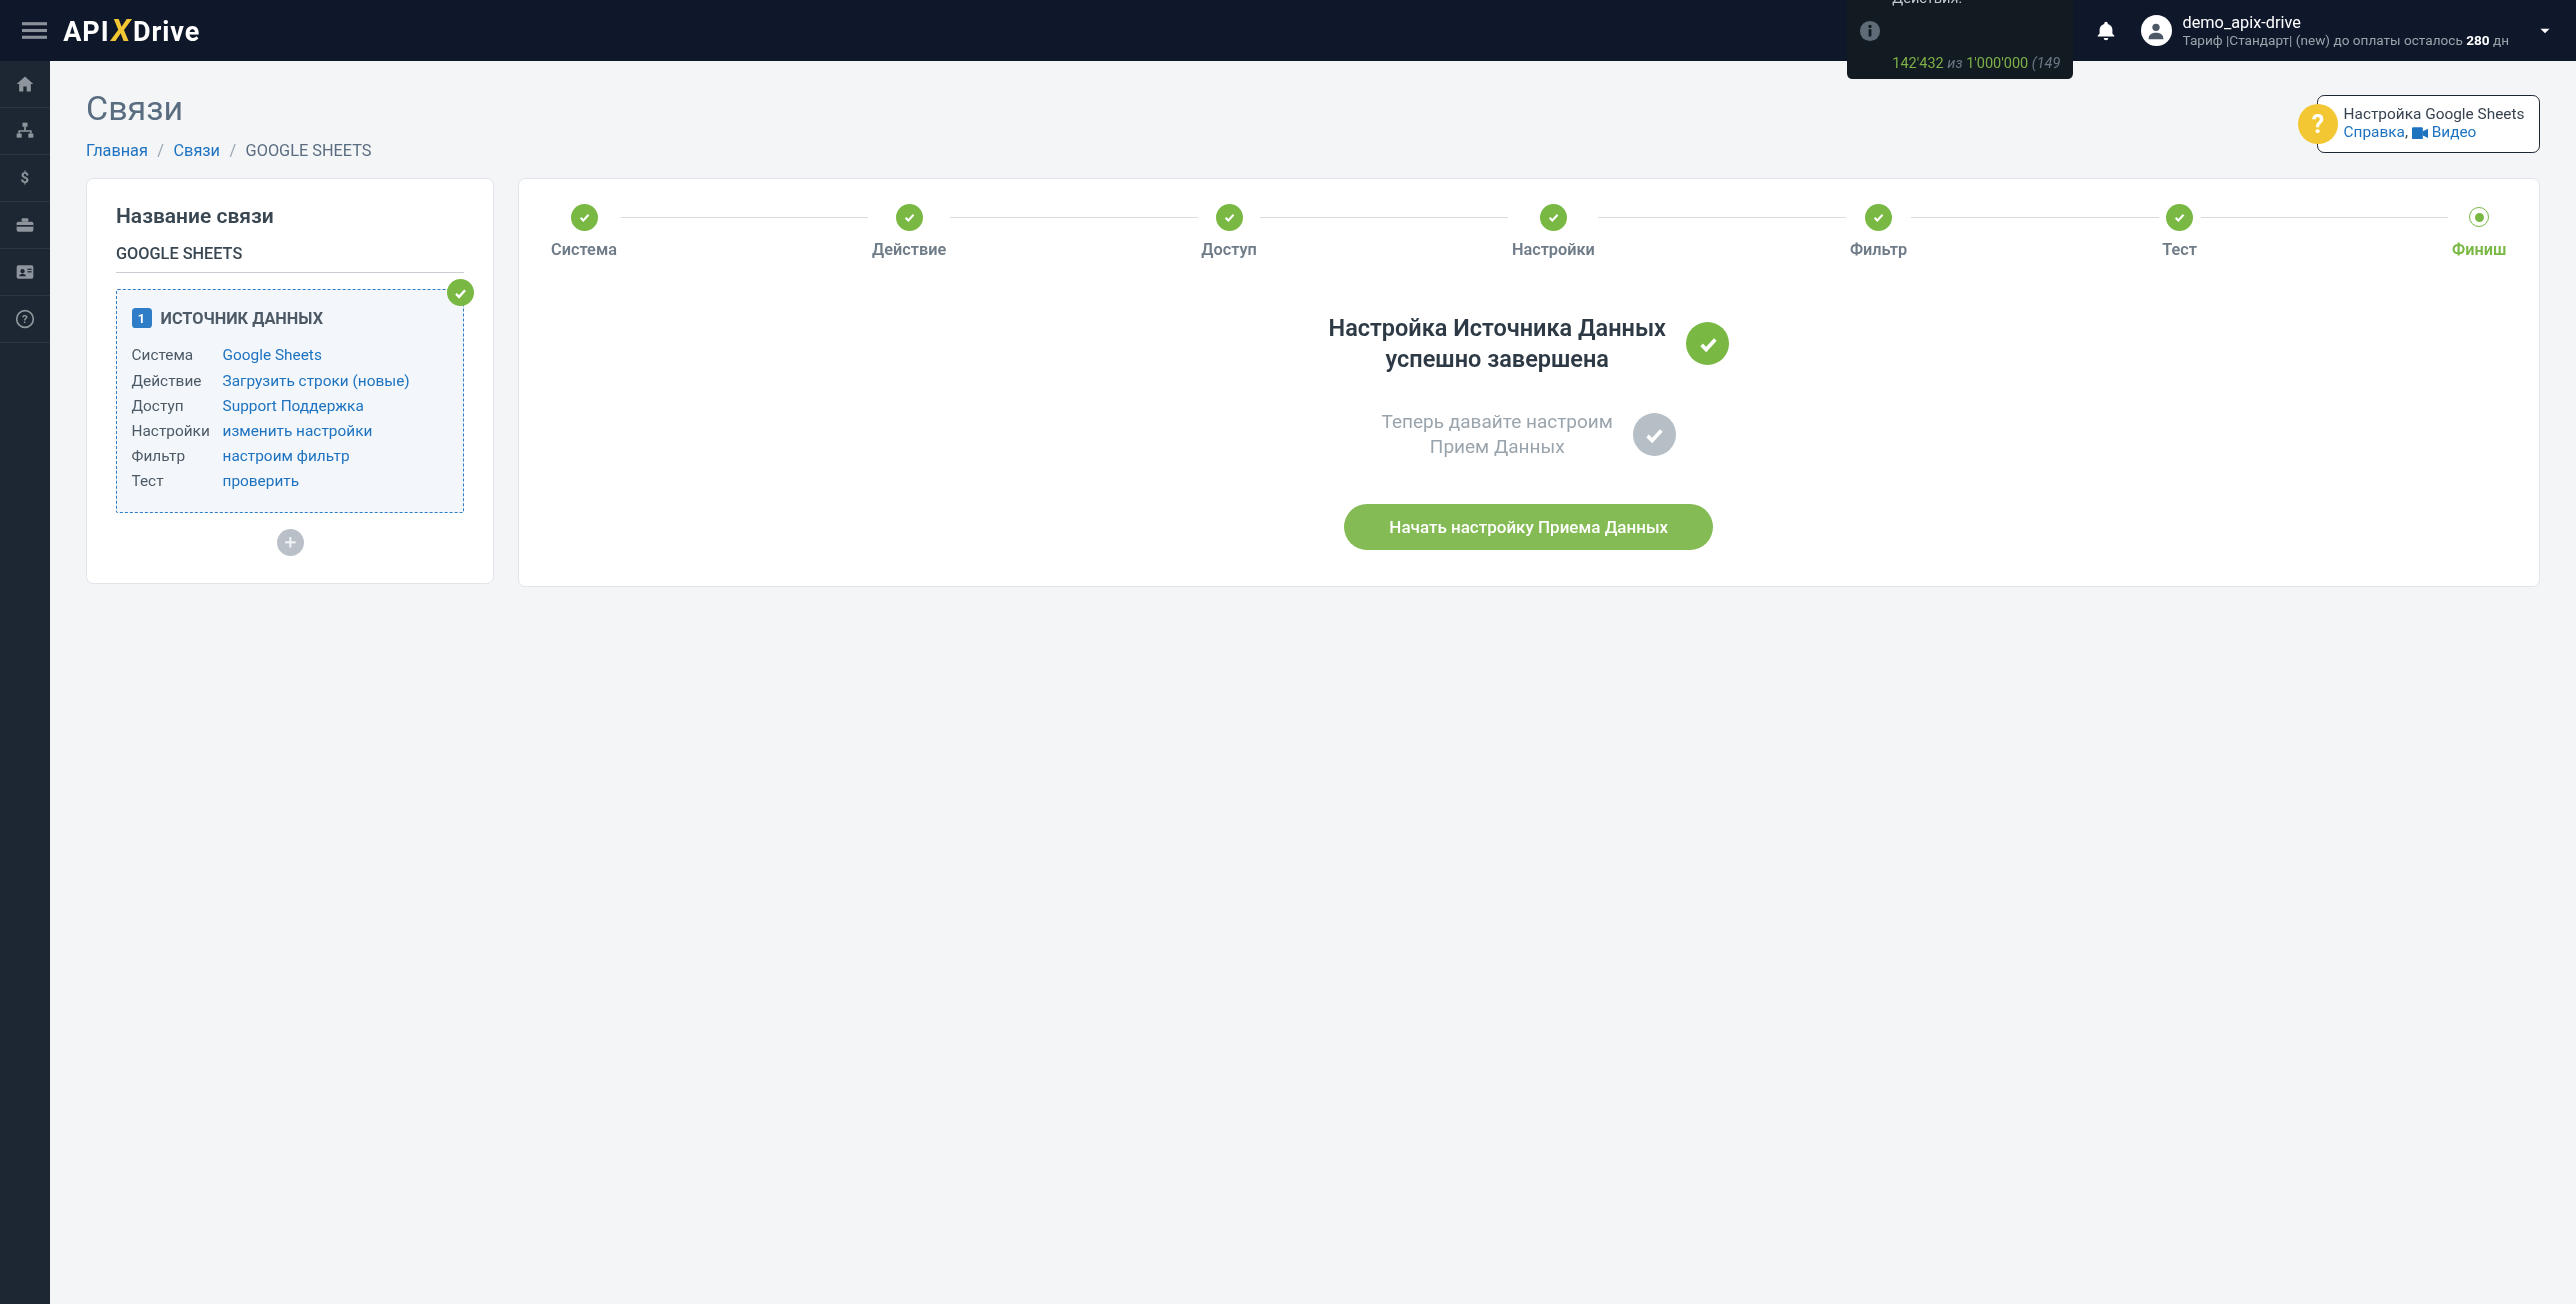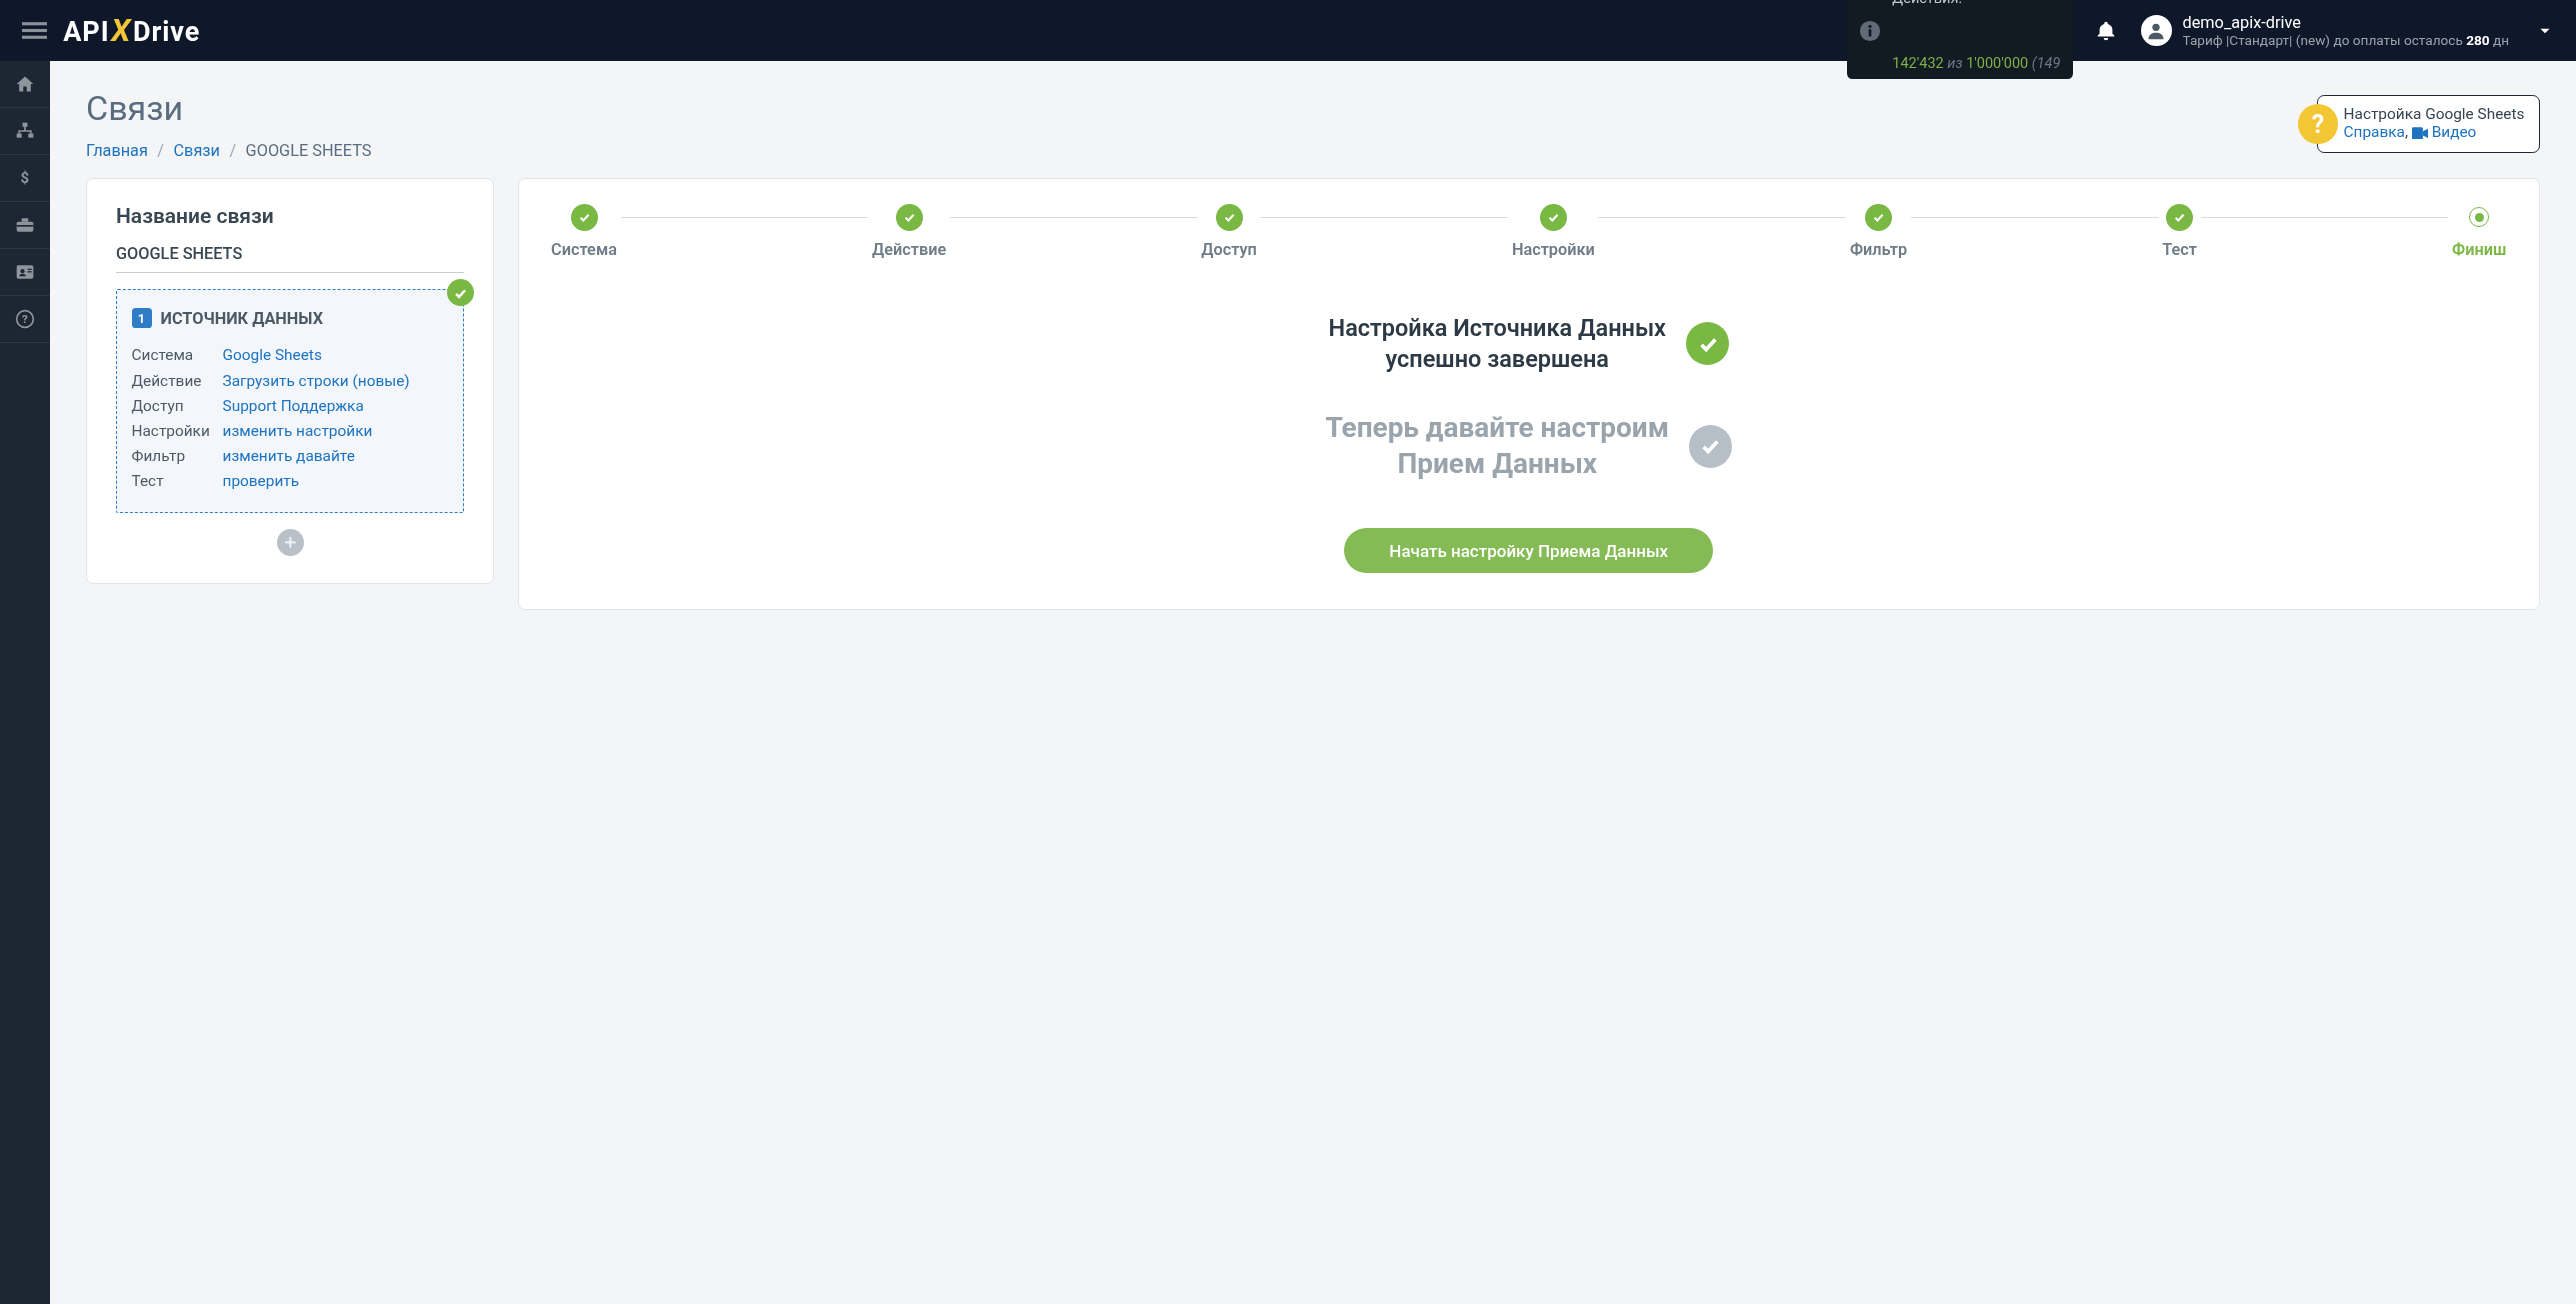--- a/index.html
+++ b/index.html
@@ -65,21 +65,21 @@
 .step .dot { width: 27px; height: 27px; border-radius: 50%; background: #78b843; color: #fff; display: flex; align-items: center; justify-content: center; margin-bottom: 9px; position: relative; z-index: 1; }
 .step.active .dot { width: 20px; height: 20px; margin-top: 3.6px; margin-bottom: 12.7px; background: #fff; border: 1.8px solid #78b843; position: relative; }
 .step.active .dot::after { content: ""; width: 9px; height: 9px; background: #78b843; border-radius: 50%; }
 .step .lbl { font-size: 16.3px; font-weight: 600; color: #6f7c88; }
 .step.active .lbl { color: #78b843; }
 
 .status-block { margin: 45px auto 27px; max-width: 580px; }
 .status-row { display: flex; align-items: center; justify-content: center; gap: 20px; margin-bottom: 36px; }
 .status-row .txt { font-size: 23.5px; font-weight: 600; text-align: center; line-height: 1.3; }
 .status-row.done .txt { color: #2d3a45; }
-.status-row.pending .txt { color: #9aa4ad; font-weight: 700; font-size: 28px; }
+.status-row.pending .txt { color: #9aa4ad; font-weight: 400; font-size: 19px; }
 .status-row .circle { width: 43px; height: 43px; border-radius: 50%; display: flex; align-items: center; justify-content: center; color: #fff; flex-shrink: 0; }
 .status-row.done .circle { background: #78b843; }
 .status-row.pending .circle { background: #b6bec6; }
 
 .cta-btn { display: block; margin: 45px auto 0; background: #84bb55; color: #fff; border: none; border-radius: 25px; padding: 12.7px 45px; font-size: 17px; font-weight: 500; cursor: pointer; }
 
 svg { display: block; }
 </style>
 </head>
 <body>
@@ -234,21 +234,21 @@
           <tr>
                 <td>Доступ</td>
                 <td><a href="#">Support Поддержка</a></td>
               </tr>
           <tr>
                 <td>Настройки</td>
                 <td><a href="#">изменить настройки</a></td>
               </tr>
           <tr>
                 <td>Фильтр</td>
-                <td><a href="#">изменить давайте</a></td>
+                <td><a href="#">настроим фильтр</a></td>
               </tr>
           <tr>
                 <td>Тест</td>
                 <td><a href="#">проверить</a></td>
               </tr>
         </tbody>
           </table>
       </div>
       <div class="add-btn">
         <svg width="12.7" height="12.7" viewBox="0 0 24 24" fill="currentColor">

